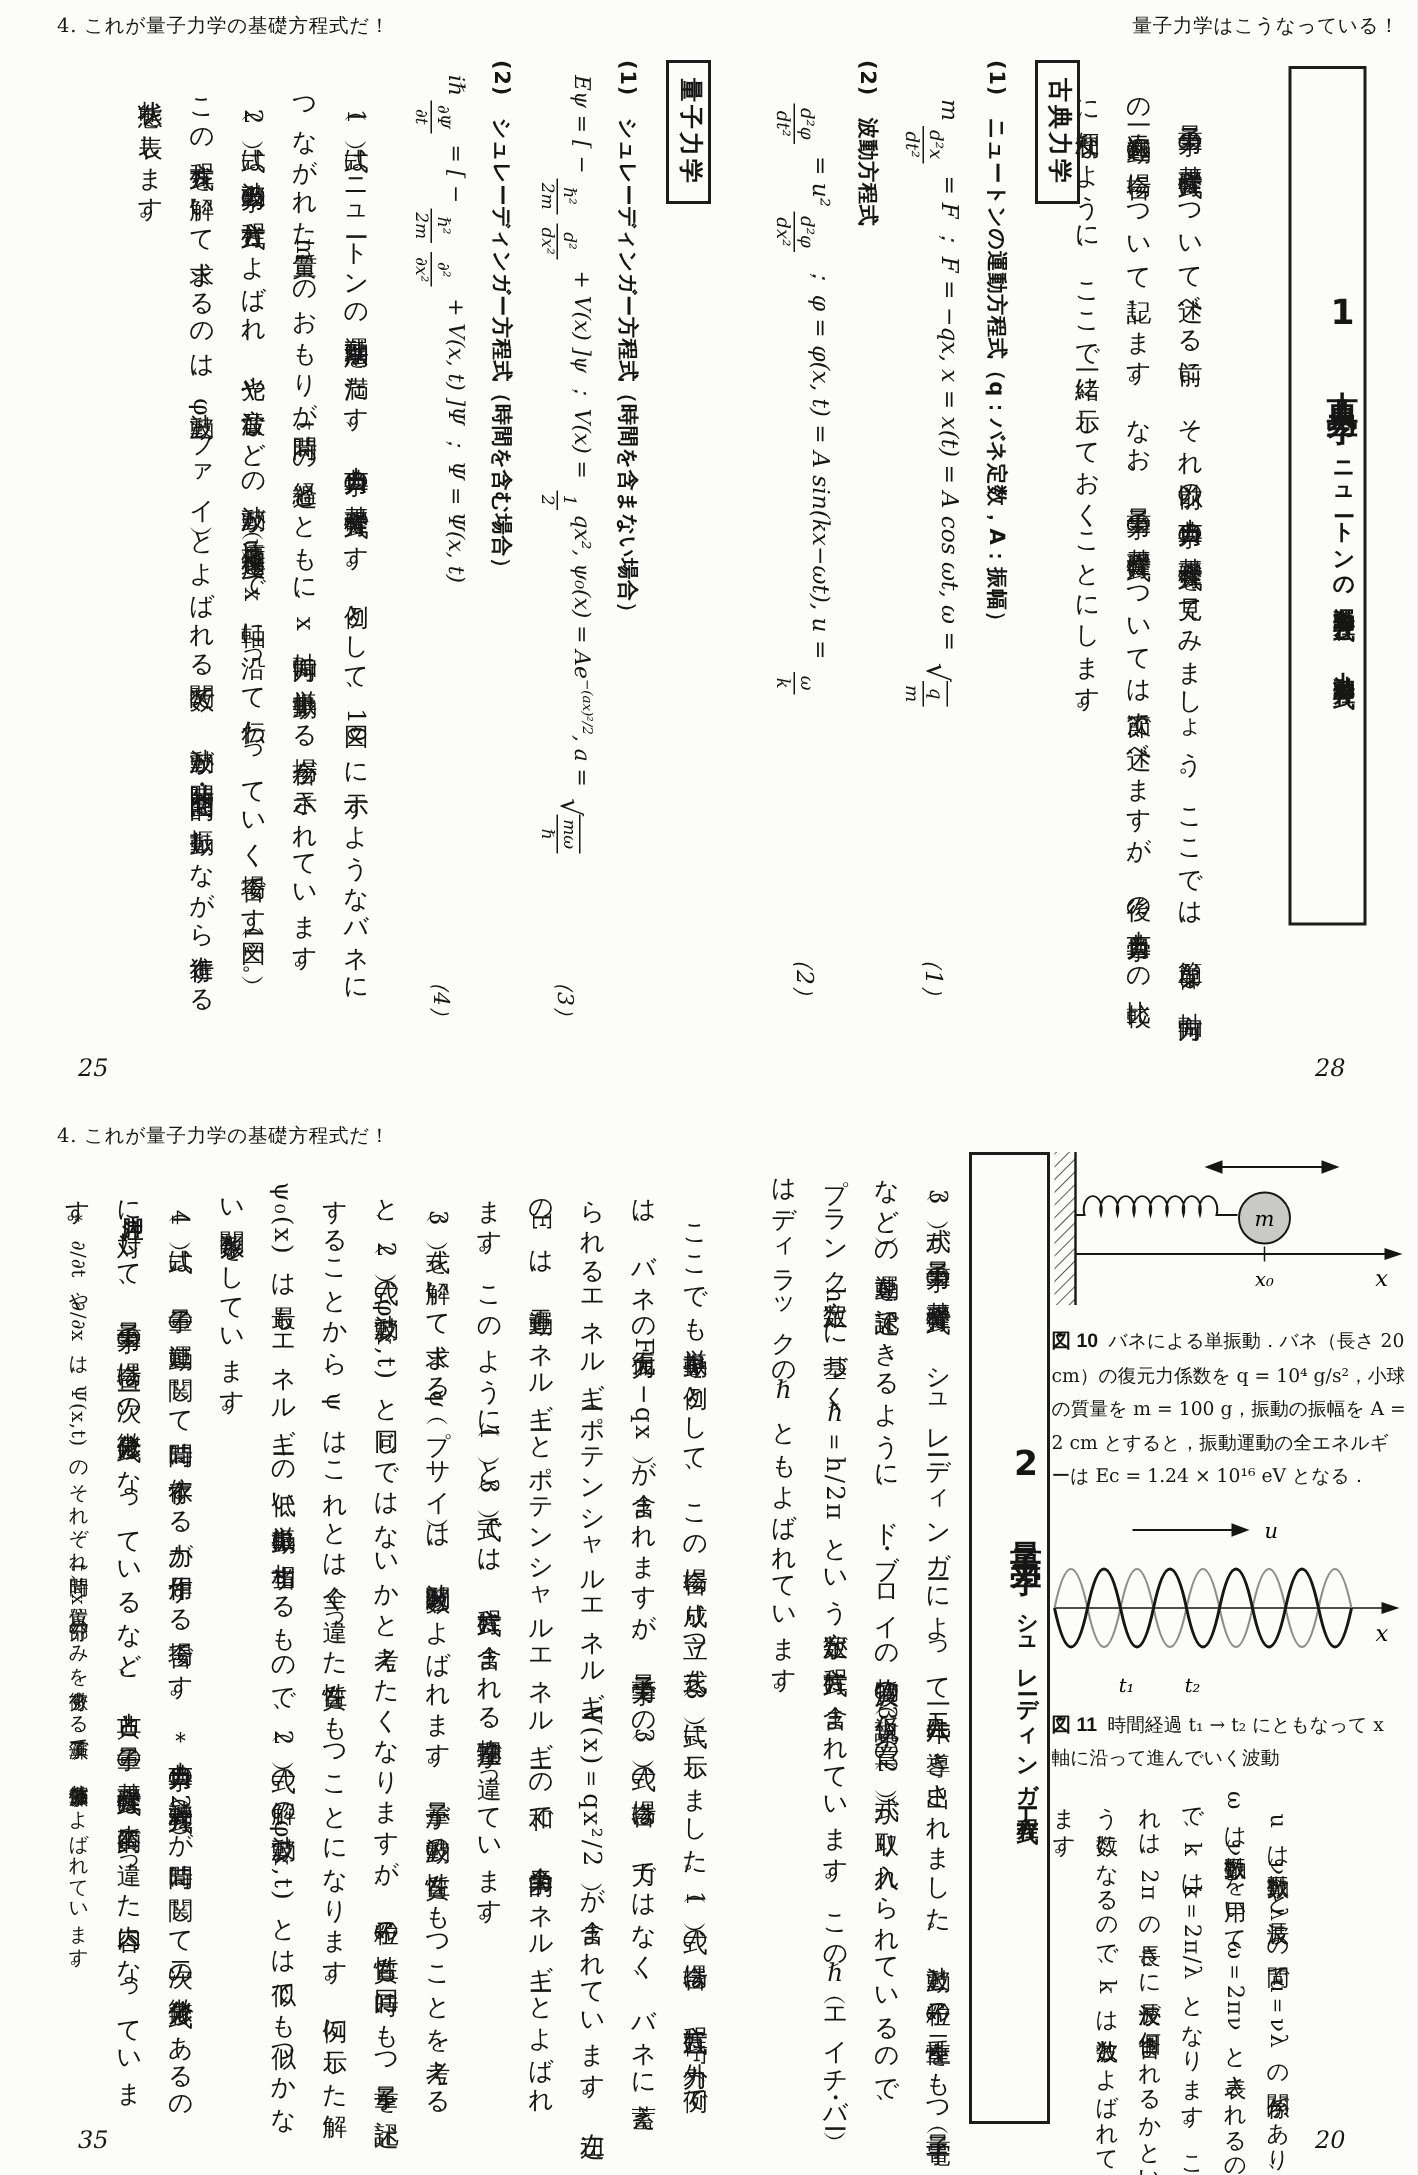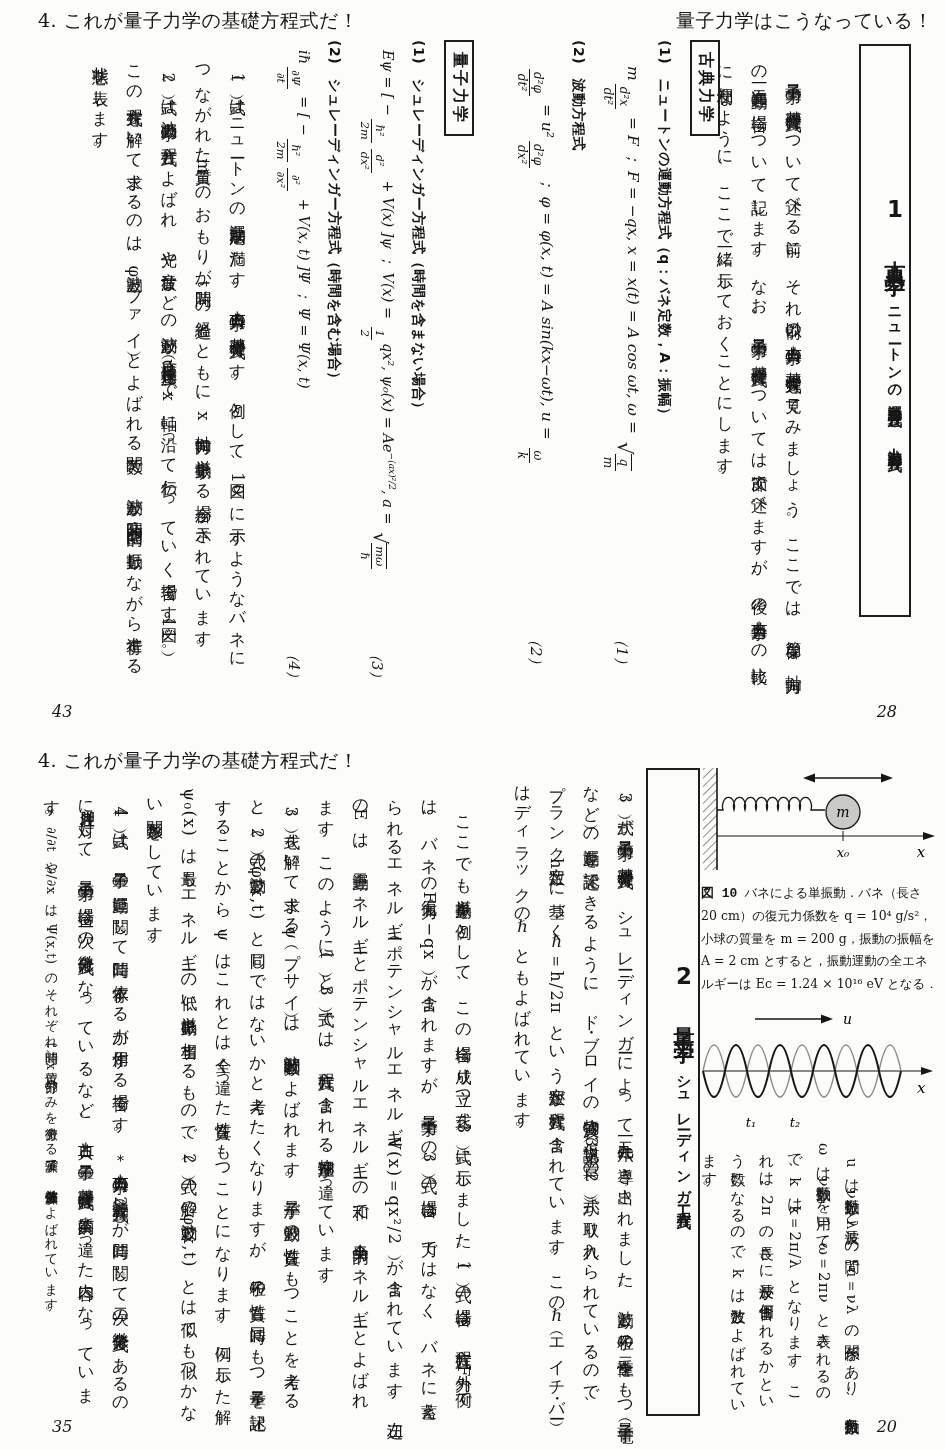--- a/index.html
+++ b/index.html
@@ -4,21 +4,21 @@
 <style>
   html,body{margin:0;padding:0;background:#e8e8e6;}
   #canvas{position:relative;width:945px;height:1450px;background:#fcfcfa;color:#161616;
           font-family:"DejaVu Serif",serif;overflow:hidden;}
   .page{position:absolute;}
   #p29{left:0;top:0;width:487px;height:735px;}
   #p28{left:487px;top:0;width:458px;height:735px;text-decoration:underline;}
   #p31{left:0;top:740px;width:487px;height:710px;}
   #p30{left:487px;top:740px;width:458px;height:710px;}
 
-  .rhead{position:absolute;top:8px;font-size:19px;letter-spacing:.5px;white-space:nowrap;}
+  .rhead{position:absolute;top:8px;font-size:13px;letter-spacing:.5px;white-space:nowrap;}
   .rhead.left{left:38px;} .rhead.right{right:12px;}
   .pnum{position:absolute;bottom:14px;font-style:italic;font-size:16px;}
   .pnum.left{left:52px;} .pnum.right{right:48px;}
 
   
   .vtext{writing-mode:vertical-rl;text-orientation:mixed;font-size:16.5px;line-height:2.08;
          letter-spacing:1.5px;}
   .vtext p{margin:0;text-indent:1em;}
   .vtext.small{font-size:15px;line-height:1.9;letter-spacing:1px;}
   .vtext.foot{font-size:13px;line-height:2.0;letter-spacing:.5px;}
@@ -51,21 +51,21 @@
         font-size:.78em;line-height:1.25;margin:0 3px;}
   .frac .fd{border-top:1px solid currentColor;padding:0 3px;}
   .frac .fn{padding:0 3px;}
   .rad{font-style:normal;font-size:1.3em;vertical-align:-0.5em;margin-left:3px;}
   .underroot{border-top:1.3px solid currentColor;margin-left:-1px;}
   .eq sup{font-size:.62em;}
 
   
   .figcol{position:absolute;left:208px;top:20px;width:245px;}
   .figcap{font-size:12.5px;line-height:1.8;margin:4px 2px 10px 6px;}
-  .figcap .lab{font-family:Liberation Mono, monospace;font-weight:bold;margin-right:7px;font-size:13px;}
+  .figcap .lab{font-family:Liberation Sans, sans-serif;font-weight:bold;margin-right:7px;font-size:13px;}
   svg{display:block;}
   svg text{font-family:"DejaVu Serif",serif;font-style:italic;}
 </style>
 </head>
 <body>
 
 <div id="canvas">
 
   <section class="page" id="p28">
     <div class="rhead right">量子力学はこうなっている！</div>
@@ -150,21 +150,21 @@
           <span class="eqnum">（4）</span>
         </div>
       </div>
     </div>
 
     <div class="vtext" style="position:absolute;top:54px;left:36px;width:218px;height:615px;">
       <p>（1）式はニュートンの運動法則を満たす、古典力学の基礎方程式です。例として、図10に示すようなバネにつながれた質量mのおもりが時間tの経過とともに、x軸方向に単振動する場合が示されています。</p>
       <p>（2）式は波動力学の方程式とよばれ、光や音波などの波動が速度（位相速度）uでx軸に沿って伝わっていく場合です（図11）。この方程式を解いて求まるのは、波動φ（ファイ）とよばれる関数で、波動が時間的・空間的に振動しながら進行する状態を表します。</p>
     </div>
 
-    <div class="pnum left">43</div>
+    <div class="pnum left">25</div>
   </section>
 
   <section class="page" id="p30">
 
     <div class="figcol">
 
       <svg width="245" height="118" viewBox="0 0 245 118">
         <defs>
           <pattern id="hatch" width="6" height="6" patternUnits="userSpaceOnUse" patternTransform="rotate(45)">
             <line x1="0" y1="0" x2="0" y2="6" stroke="#444" stroke-width="1.2"></line>
@@ -178,35 +178,38 @@
         <circle cx="148" cy="52" r="17" fill="#c9c9c6" stroke="#161616" stroke-width="1.3"></circle>
         <text x="148" y="57" font-size="14" text-anchor="middle">m</text>
         <line x1="148" y1="71" x2="148" y2="81" stroke="#161616" stroke-width="1"></line>
         <text x="148" y="97" font-size="13" text-anchor="middle">x₀</text>
         <text x="226" y="97" font-size="15" text-anchor="middle">x</text>
         <line x1="118" y1="18" x2="188" y2="18" stroke="#161616" stroke-width="1.4"></line>
         <polygon points="120,13.5 108,18 120,22.5" fill="#161616"></polygon>
         <polygon points="186,13.5 198,18 186,22.5" fill="#161616"></polygon>
       </svg>
       <div class="figcap">
-        <span class="lab">図 10</span><span>バネによる単振動．バネ（長さ 20 cm）の復元力係数を q = 10⁴ g/s²，小球の質量を m = 200 g，振動の振幅を A = 2 cm とすると，振動運動の全エネルギーは Ec = 1.24 × 10¹⁶ eV となる．</span>
+        <span class="lab">図 10</span><span>バネによる単振動．バネ（長さ 20 cm）の復元力係数を q = 10⁴ g/s²，小球の質量を m = 100 g，振動の振幅を A = 2 cm とすると，振動運動の全エネルギーは Ec = 1.24 × 10¹⁶ eV となる．</span>
       </div>
 
       <svg width="245" height="128" viewBox="0 0 245 128" style="margin-top:6px;">
         <line x1="60" y1="14" x2="128" y2="14" stroke="#161616" stroke-width="1.4"></line>
         <polygon points="126,9.5 138,14 126,18.5" fill="#161616"></polygon>
         <text x="148" y="19" font-size="14">u</text>
         <line x1="8" y1="66" x2="228" y2="66" stroke="#161616" stroke-width="1.1"></line>
         <polygon points="226,62 238,66 226,70" fill="#161616"></polygon>
         <path d="M8,66 q11,-52 22,0 t22,0 t22,0 t22,0 t22,0 t22,0 t22,0 t22,0 t22,0" fill="none" stroke="#8d8d8a" stroke-width="1.4"></path>
         <path d="M8,66 q11,52 22,0 t22,0 t22,0 t22,0 t22,0 t22,0 t22,0 t22,0 t22,0" fill="none" stroke="#161616" stroke-width="2"></path>
         <text x="222" y="88" font-size="15">x</text>
         <text x="56" y="122" font-size="13" text-anchor="middle">t₁</text>
         <text x="100" y="122" font-size="13" text-anchor="middle">t₂</text>
       </svg>
+      <div class="figcap">
+        <span class="lab">図 11</span><span>時間経過 t₁ → t₂ にともなって x 軸に沿って進んでいく波動</span>
+      </div>
 
       <div class="vtext small" style="height:268px;margin-top:10px;direction:ltr;">
         <p>uは振動数νと波長λの間でu＝νλの関係があり、角振動数ωは振動数νを用いてω＝2πνと表されるので、kはk＝2π/λとなります。これは、2πの長さに波長が何個含まれるかという数になるので、kは波数とよばれています。</p>
       </div>
     </div>
 
     <div class="secbox" style="top:28px;right:245px;width:50px;height:600px;">
       <span class="secnum">2</span><span class="sectitle">量子力学</span><span class="secsub">―シュレーディンガー方程式―</span>
     </div>
 

